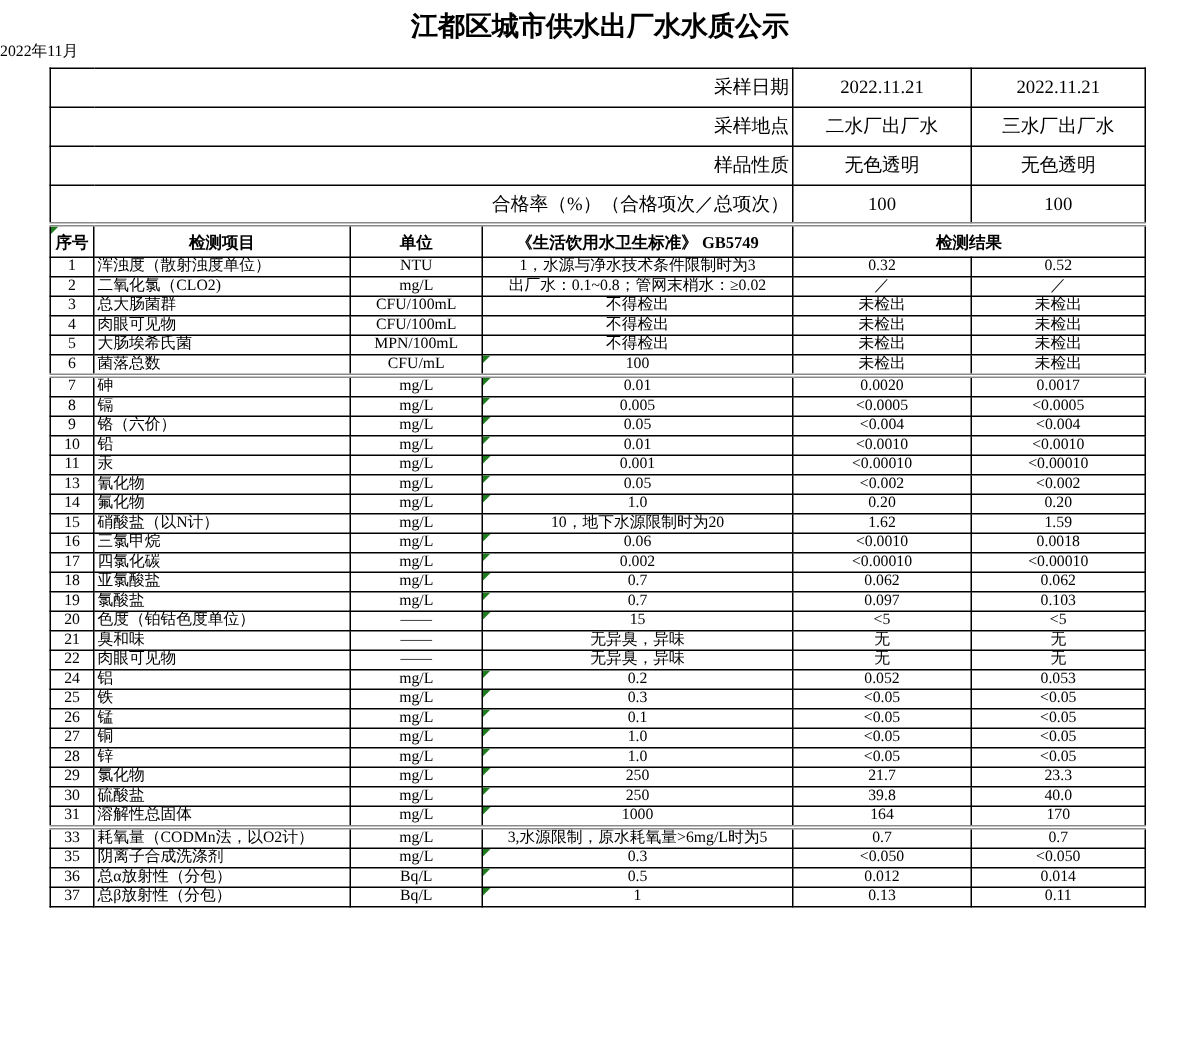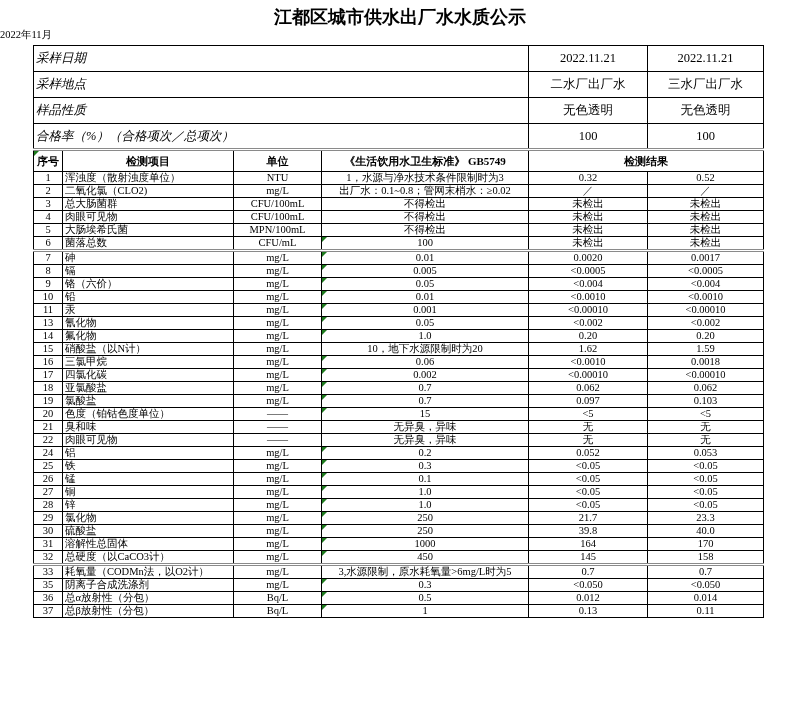--- a/index.html
+++ b/index.html
@@ -6,21 +6,21 @@
   body{width:800px;height:703px;overflow:hidden;color:#000;
        font-family:"Liberation Serif","DejaVu Serif",serif;}
   .title{text-align:center;font-weight:bold;font-size:18px;padding-top:6px;line-height:22px;
          font-family:Liberation Sans, sans-serif;}
   .subtitle{font-size:10.5px;line-height:13px;margin-bottom:4px;}
   table{border-collapse:collapse;table-layout:fixed;margin-left:33px;width:730px;}
   td,th{border:1px solid #000;overflow:hidden;white-space:nowrap;font-weight:normal;
         padding:0 2px;box-sizing:border-box;}
   
   .info td{height:26px;font-size:12.5px;text-align:center;}
-  .info .info-label{text-align:left;font-style:italic;}
+  .info .info-label{text-align:right;}
   
   tr.head th{height:22px;font-size:11px;text-align:center;font-weight:bold;}
   tr.graysep th, tr.graysep td{border-top:3px double #8a8a8a;}
   
   #rows td{height:13px;font-size:10.5px;line-height:12px;text-align:center;}
   #rows td.c-item{text-align:left;}
   td.mark{position:relative;}
   td.mark::before{content:"";position:absolute;top:0;left:0;width:0;height:0;
                   border-top:5px solid #1e7b1e;border-right:5px solid transparent;}
   th.mark{position:relative;}
@@ -298,28 +298,20 @@
           <td class="c-result2">40.0</td>
         </tr>
         <tr>
           <td class="c-no">31</td>
           <td class="c-item">溶解性总固体</td>
           <td class="c-unit">mg/L</td>
           <td class="c-std mark">1000</td>
           <td class="c-result1">164</td>
           <td class="c-result2">170</td>
         </tr>
-        <tr>
-          <td class="c-no">32</td>
-          <td class="c-item">总硬度（以CaCO3计）</td>
-          <td class="c-unit">mg/L</td>
-          <td class="c-std mark">450</td>
-          <td class="c-result1">145</td>
-          <td class="c-result2">158</td>
-        </tr>
         <tr class="graysep">
           <td class="c-no">33</td>
           <td class="c-item">耗氧量（CODMn法，以O2计）</td>
           <td class="c-unit">mg/L</td>
           <td class="c-std">3,水源限制，原水耗氧量&gt;6mg/L时为5</td>
           <td class="c-result1">0.7</td>
           <td class="c-result2">0.7</td>
         </tr>
         <tr>
           <td class="c-no">35</td>

